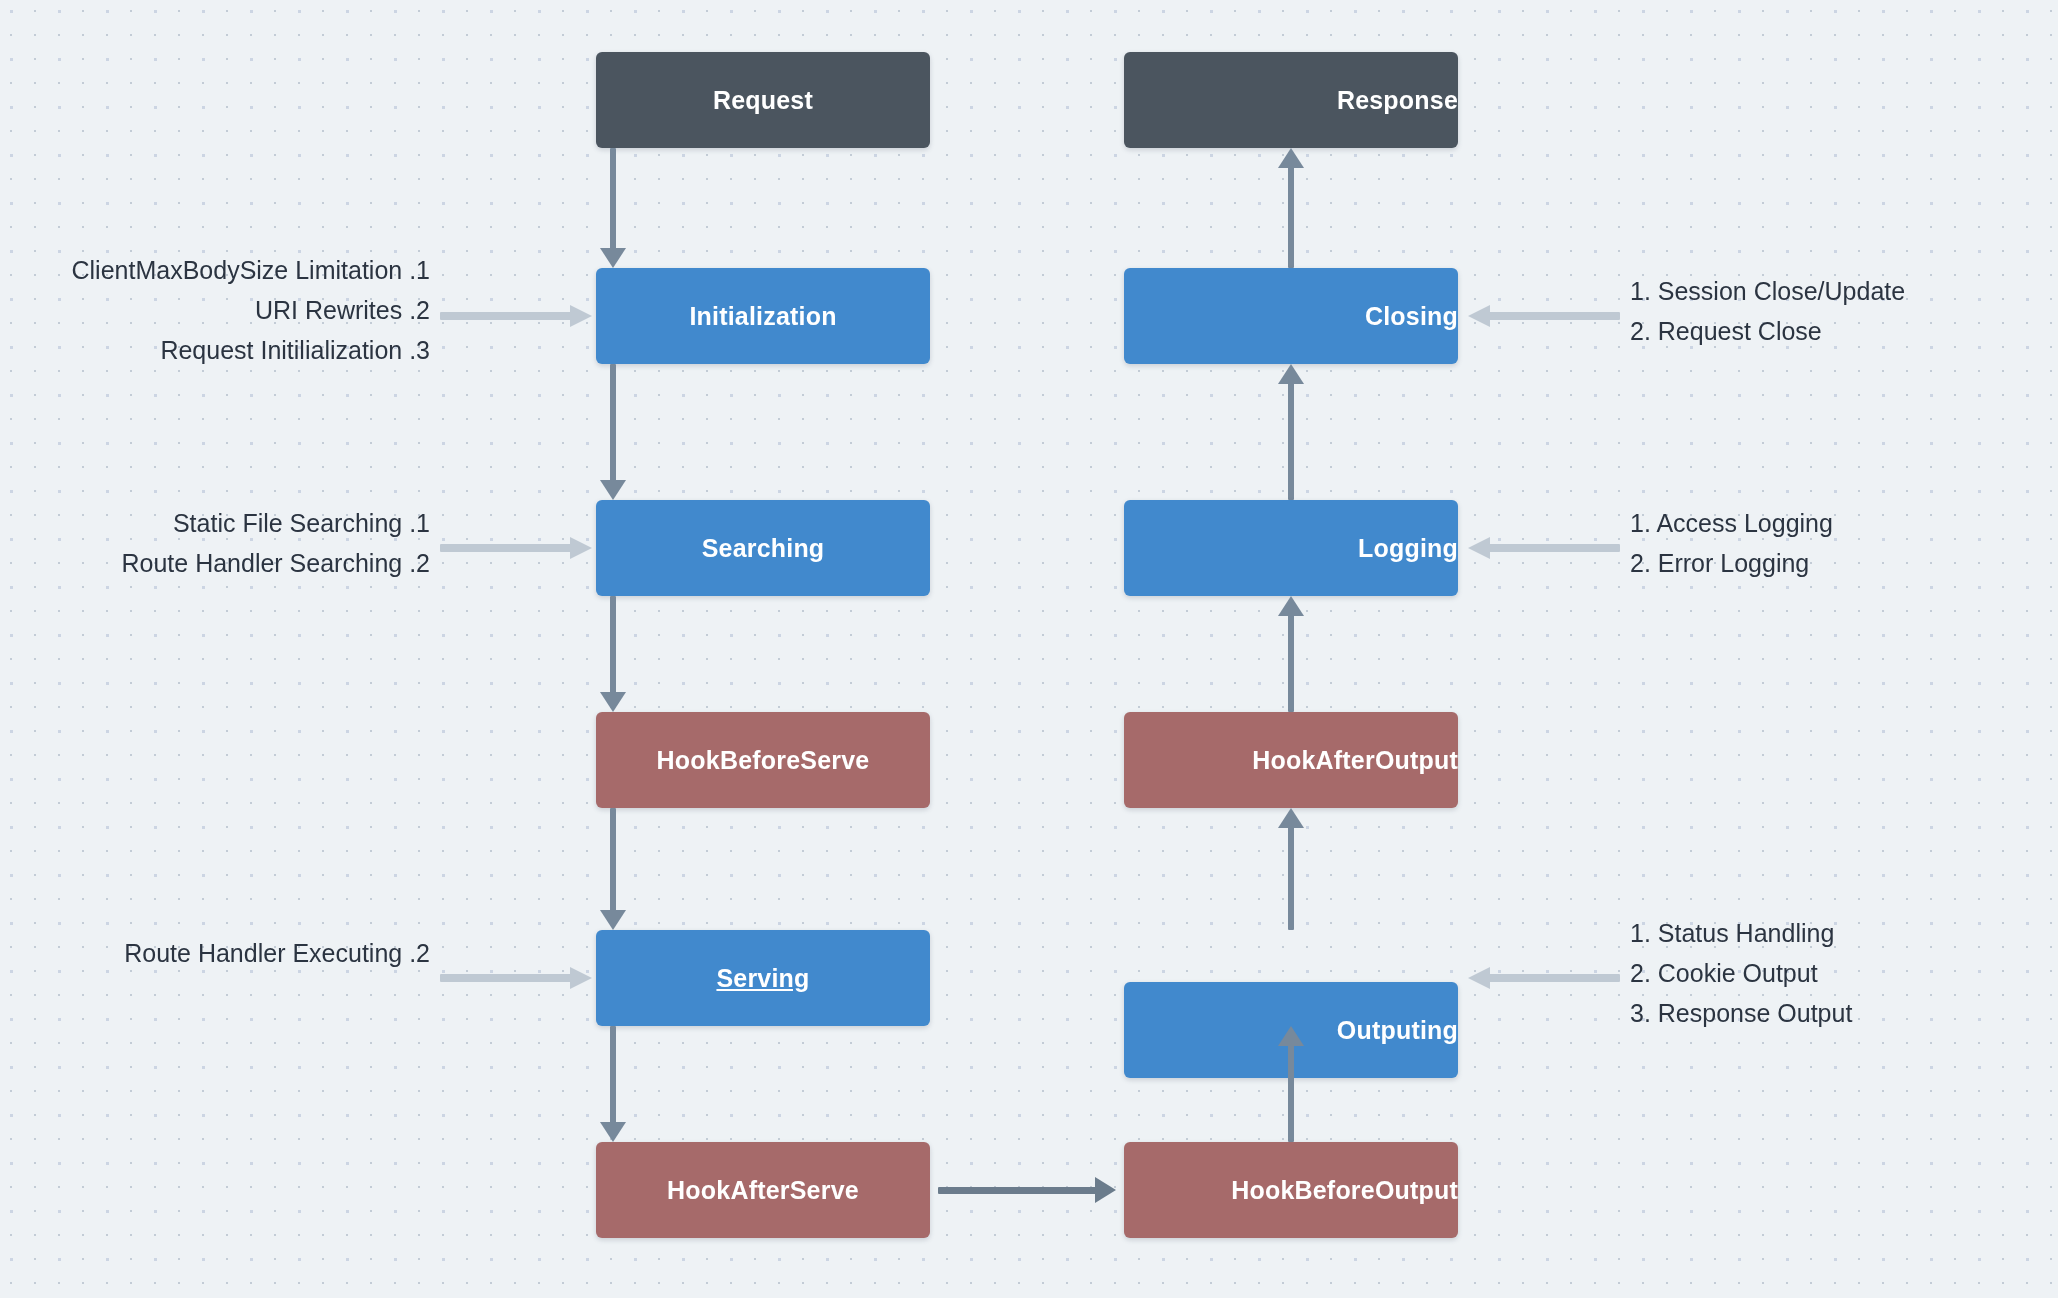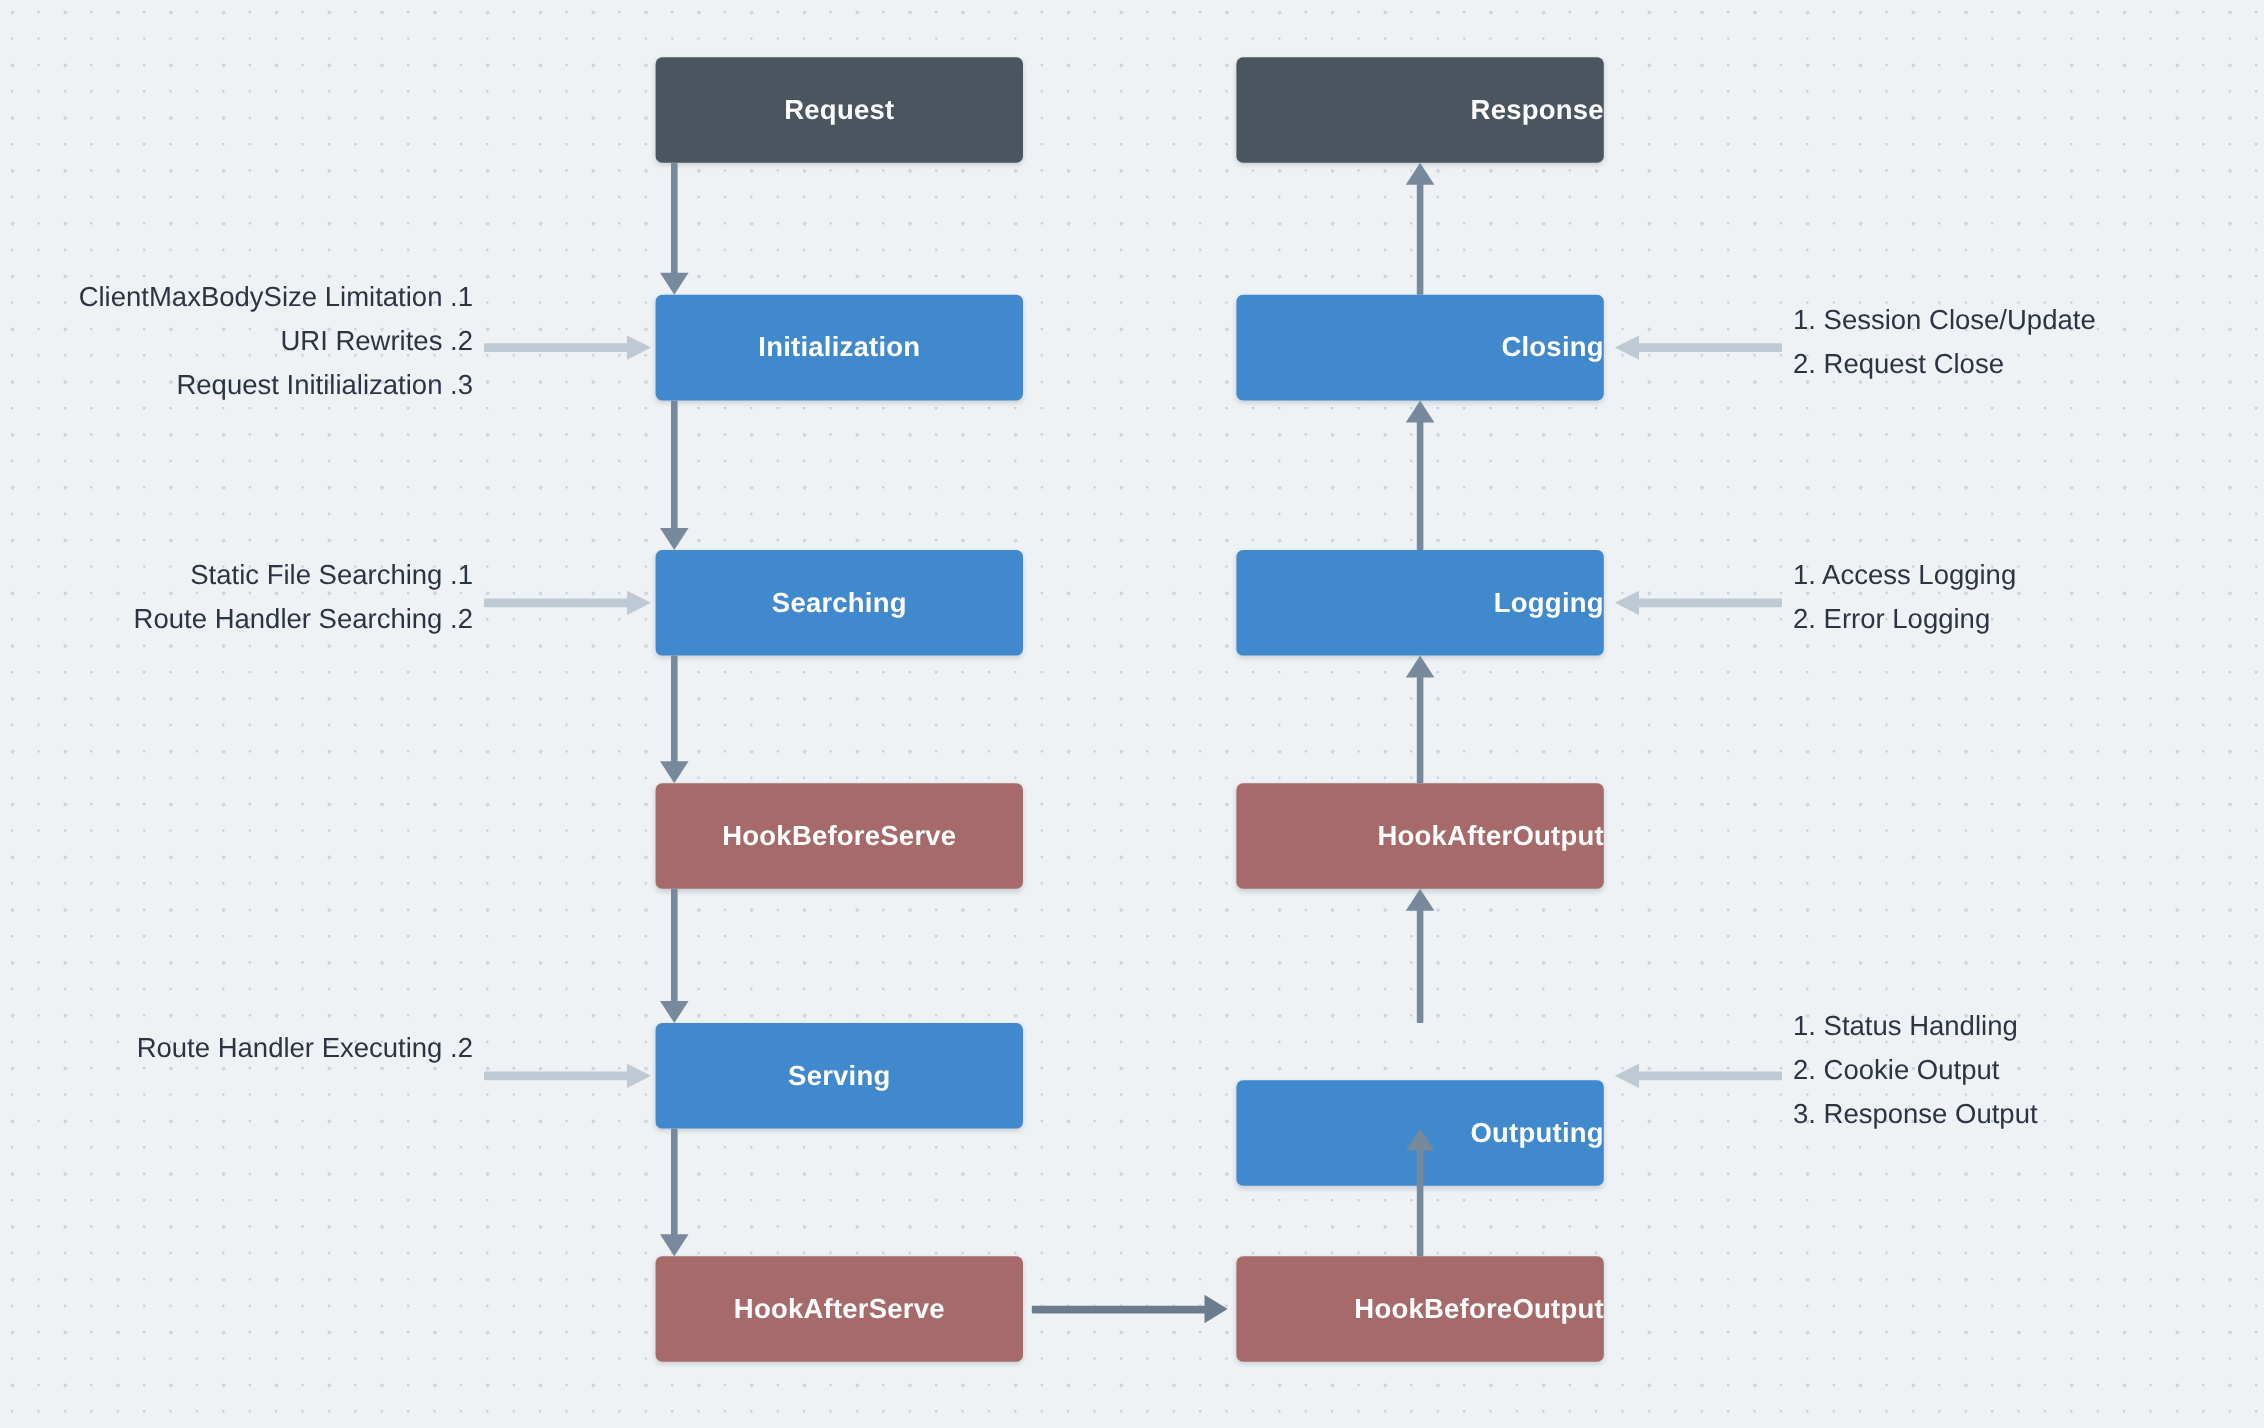--- a/index.html
+++ b/index.html
@@ -181,21 +181,21 @@
 
   <div class="node hook col-left" style="top:712px;">
     <span>HookBeforeServe</span>
   </div>
 
   <div class="varrow down" style="left:600px; top:808px; height:122px;">
     <div class="shaft"></div>
       <div class="head"></div>
   </div>
 
-  <div class="node stage col-left" style="top:930px;">
+  <div class="node stage col-left" style="top:930px;text-decoration:underline;">
     <span>Serving</span>
   </div>
 
   <div class="varrow down" style="left:600px; top:1026px; height:116px;">
     <div class="shaft"></div>
       <div class="head"></div>
   </div>
 
   <div class="node hook col-left" style="top:1142px;">
     <span>HookAfterServe</span>

